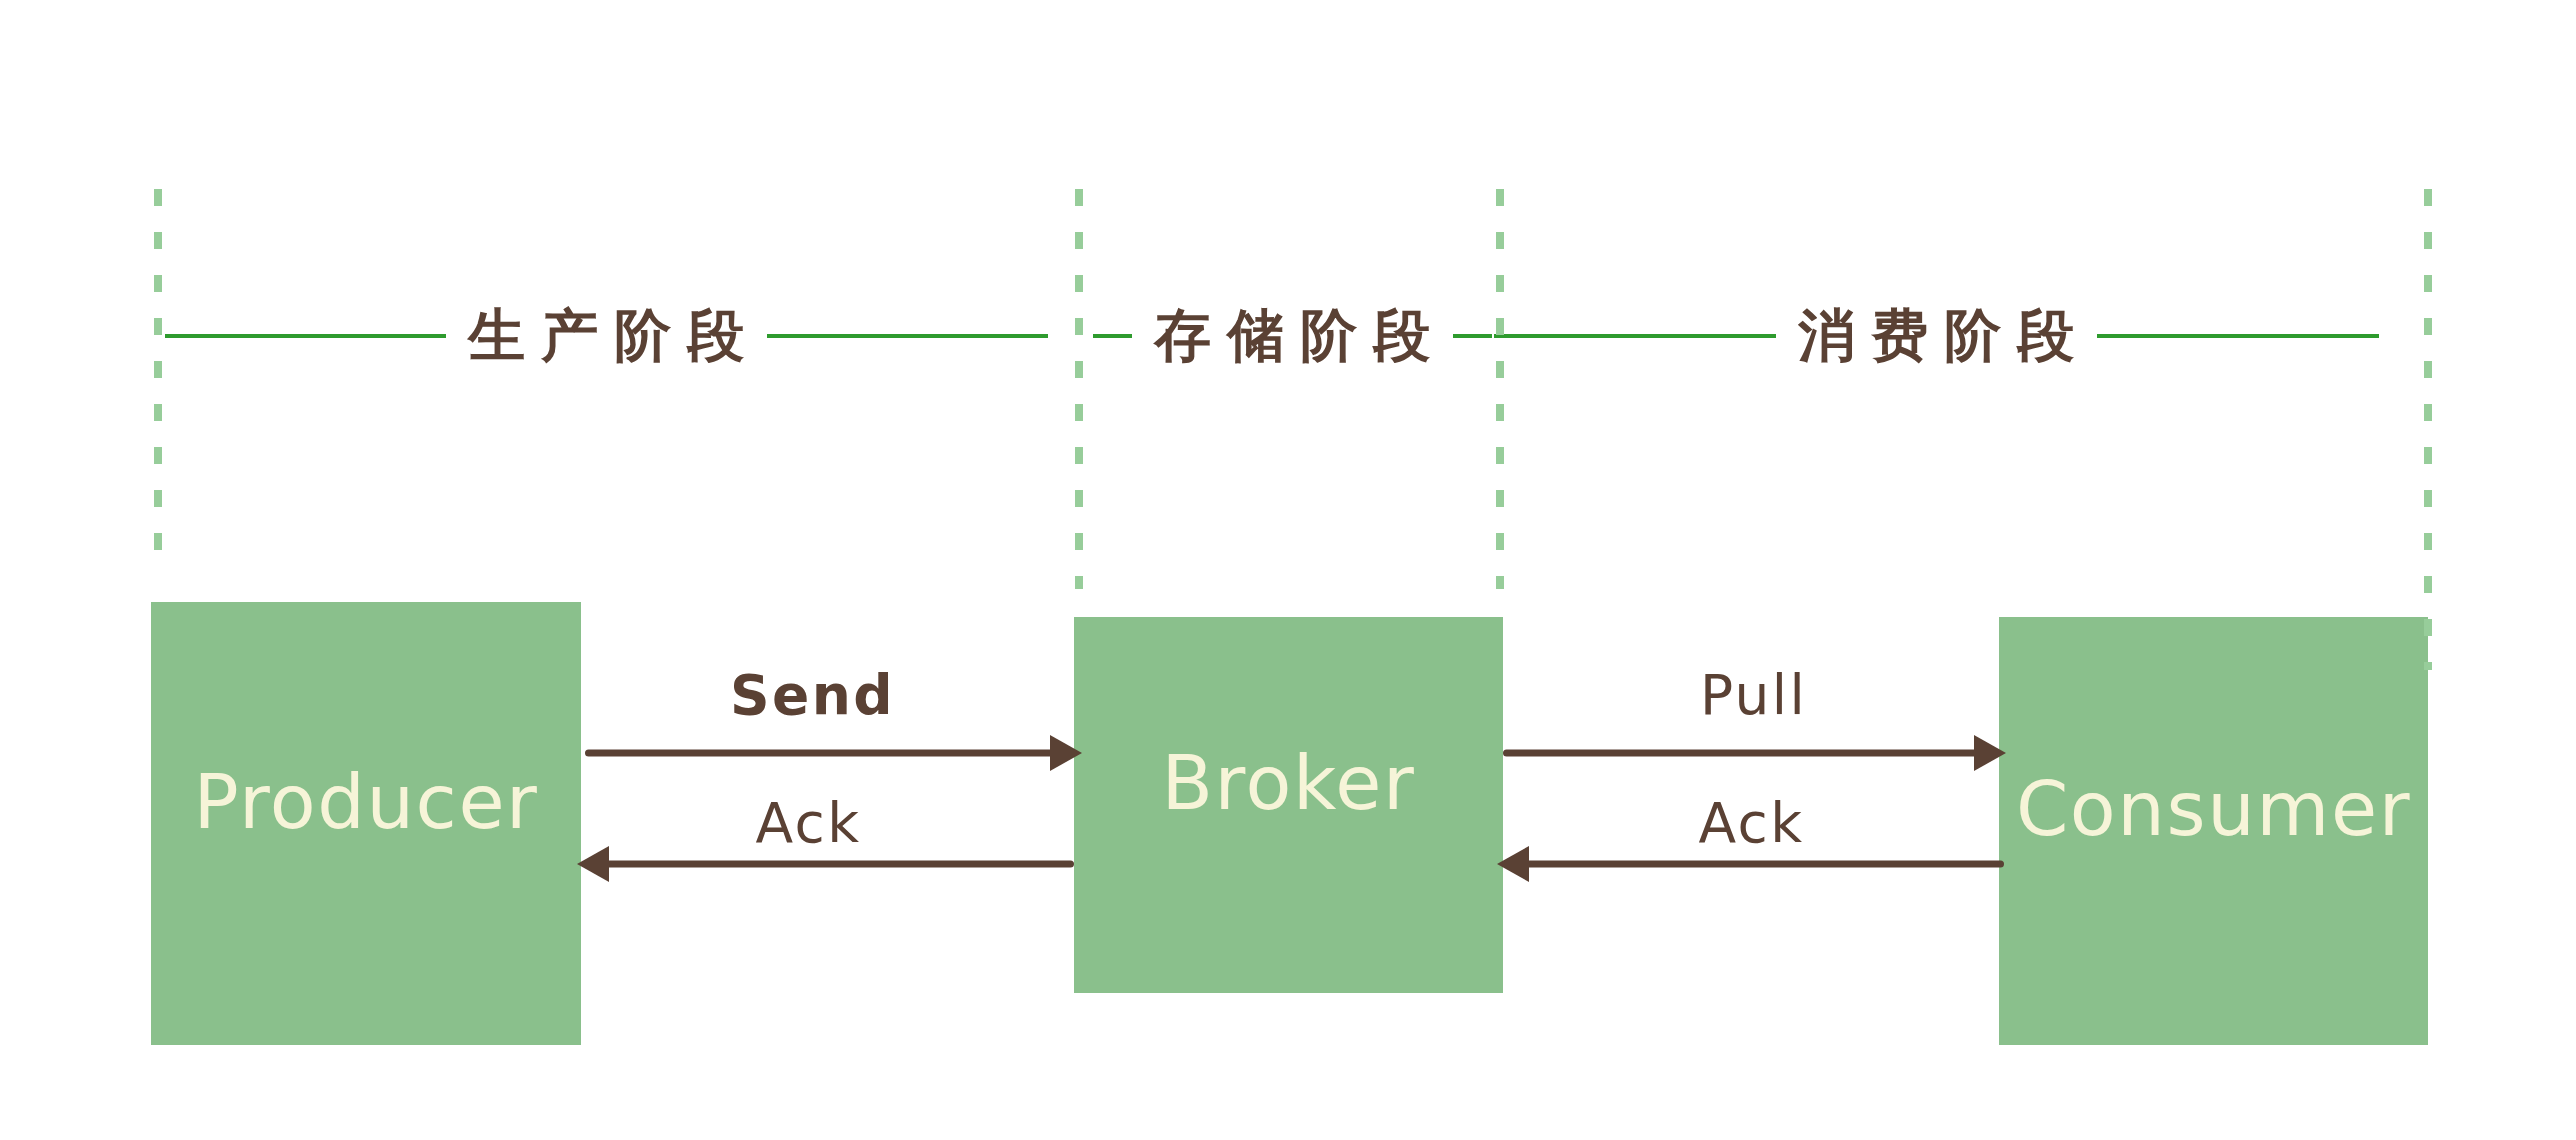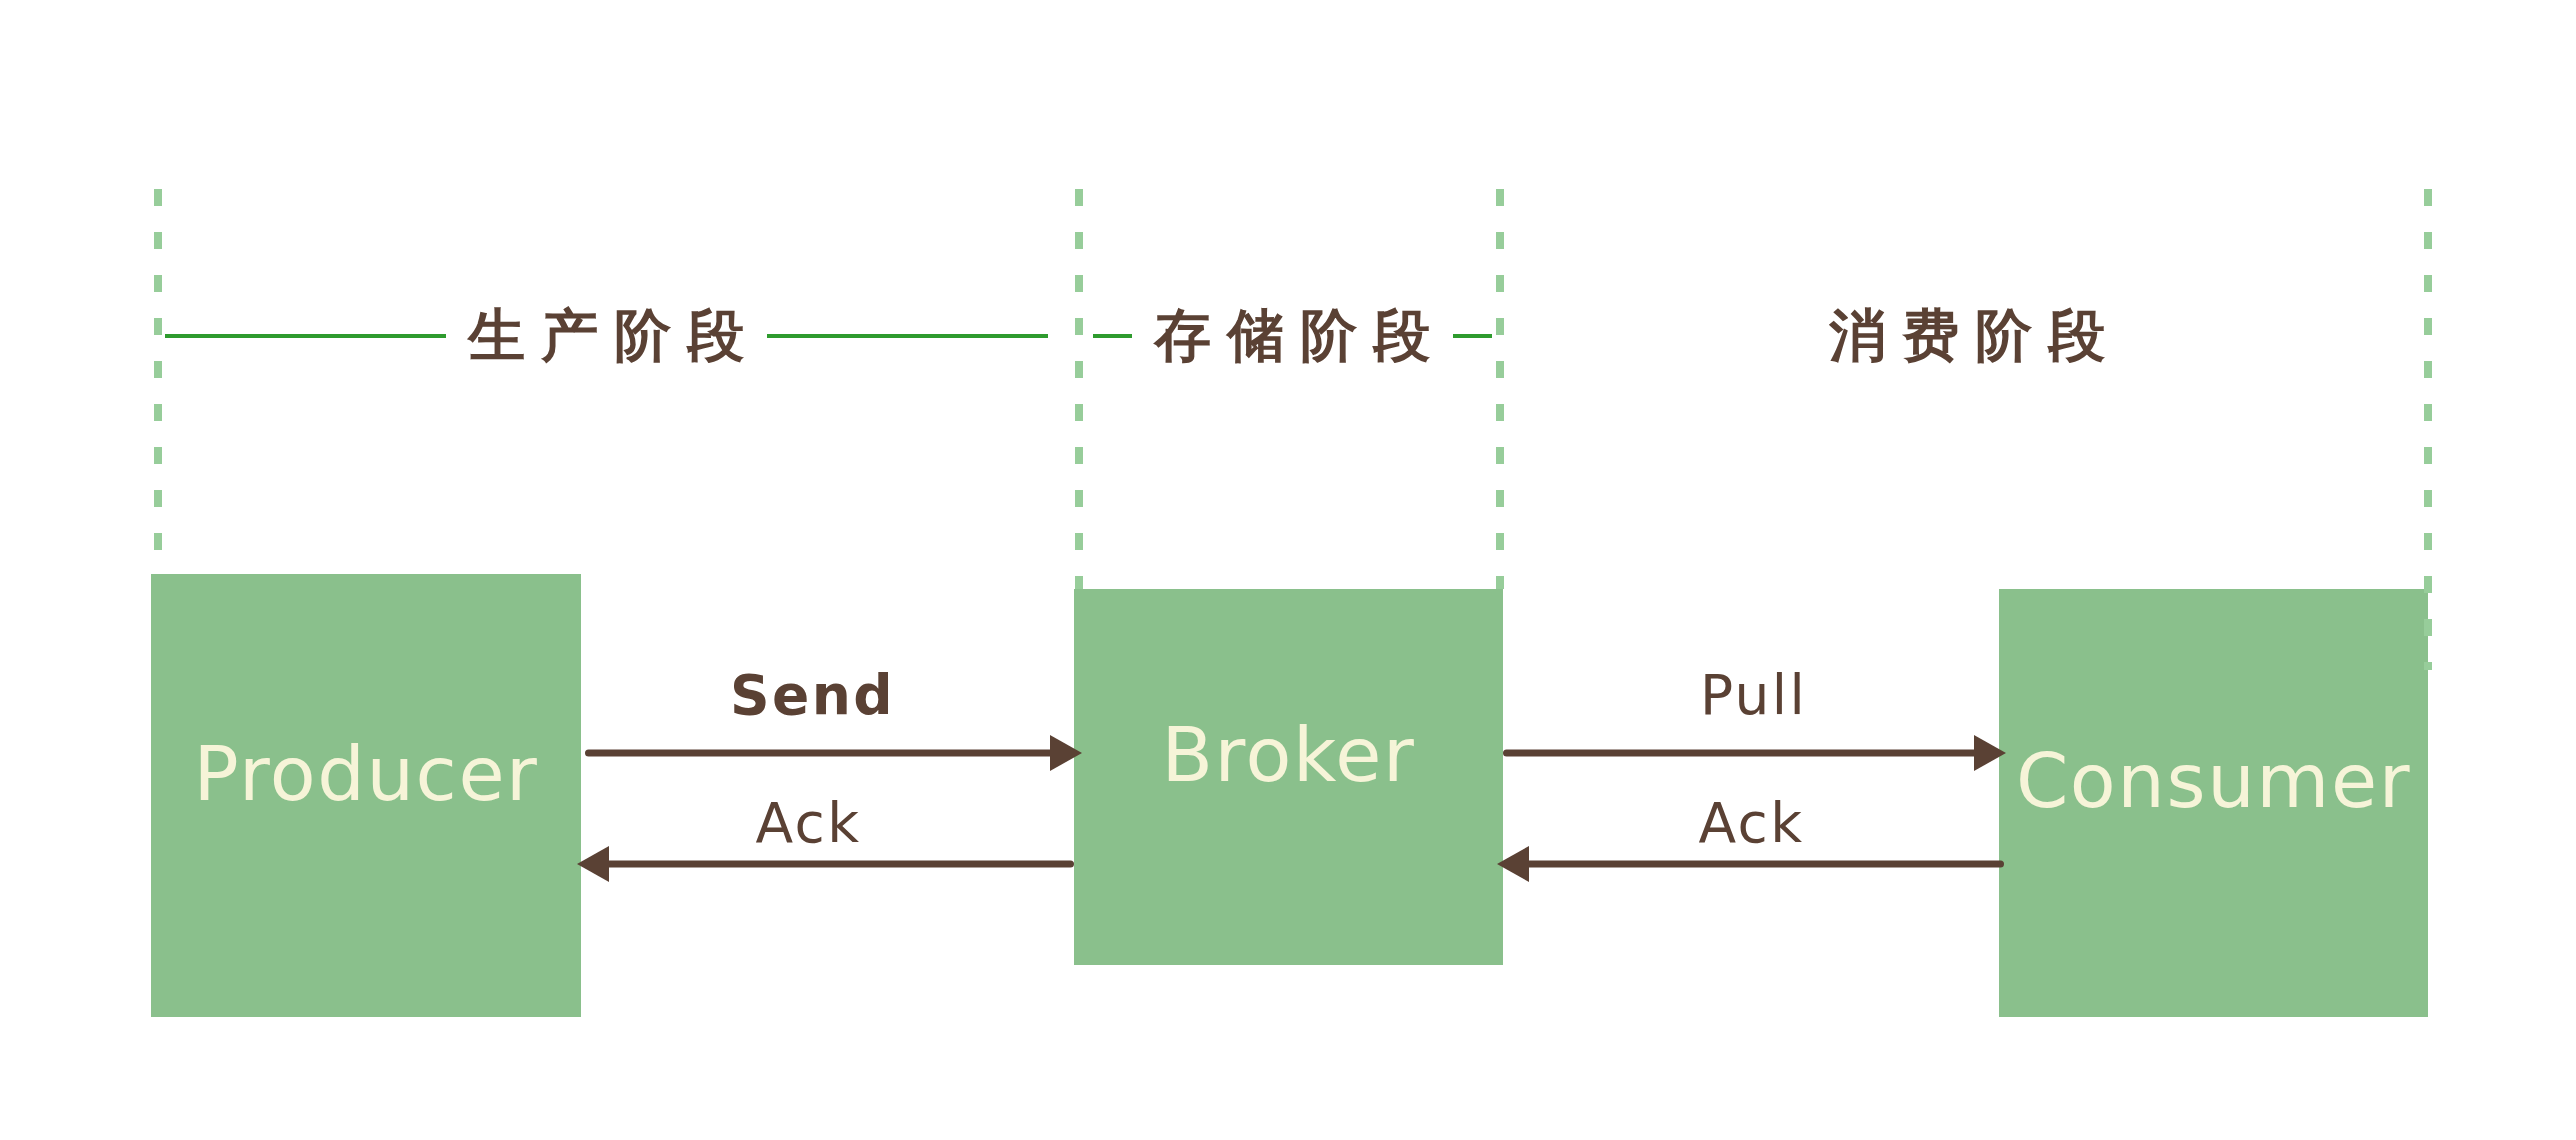--- a/index.html
+++ b/index.html
@@ -40,21 +40,21 @@
   .phase-band {
     position: absolute;
     top: 307px;
     height: 57px;
     display: flex;
     align-items: center;
     z-index: 2;
   }
   .phase-1 { left: 165px;  width: 883px; }
   .phase-2 { left: 1093px; width: 399px; }
-  .phase-3 { left: 1525px; width: 885px; flex-direction: column; }
+  .phase-3 { left: 1494px; width: 885px; }
   .phase-line {
     flex: 1 1 0;
     height: 4px;
     background: var(--line-green);
   }
   .phase-label {
     margin: 0 6.3px 0 22px;
     padding-right: 0;
     font-size: 57px;
     font-weight: bold;
@@ -65,20 +65,21 @@
   }
 
   
   .node {
     position: absolute;
     background: var(--box-green);
     display: flex;
     align-items: center;
     justify-content: center;
     z-index: 1;
+    margin-top: 28px;
   }
   .node-producer { left: 151px;  top: 574px; width: 430px; height: 443px; }
   .node-broker   { left: 1074px; top: 589px; width: 429px; height: 376px; }
   .node-consumer { left: 1999px; top: 589px; width: 429px; height: 428px; }
   .node-label {
     color: var(--cream);
     font-size: 75px;
     letter-spacing: 1.6px;
     line-height: 1;
     margin-top: -43px;

